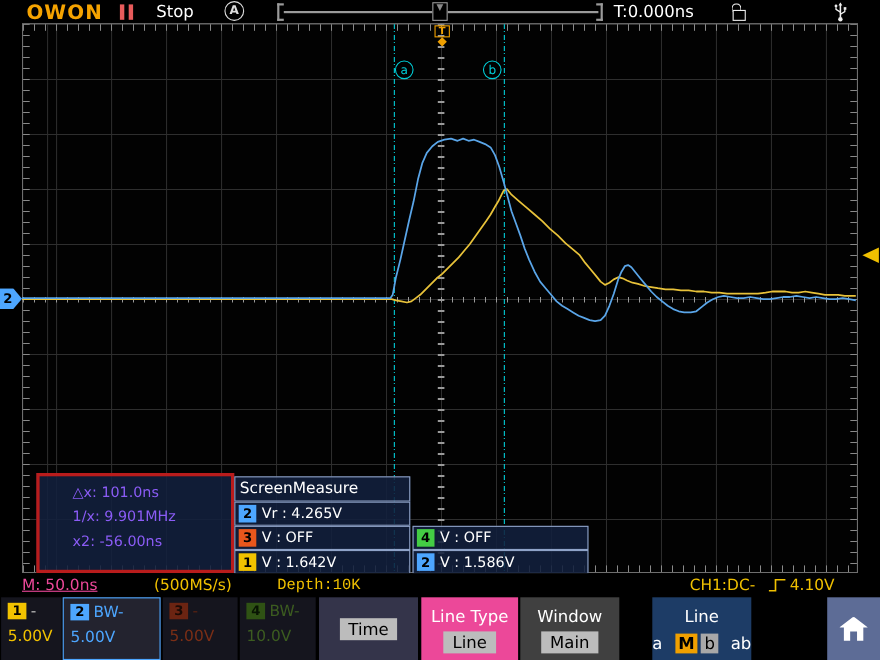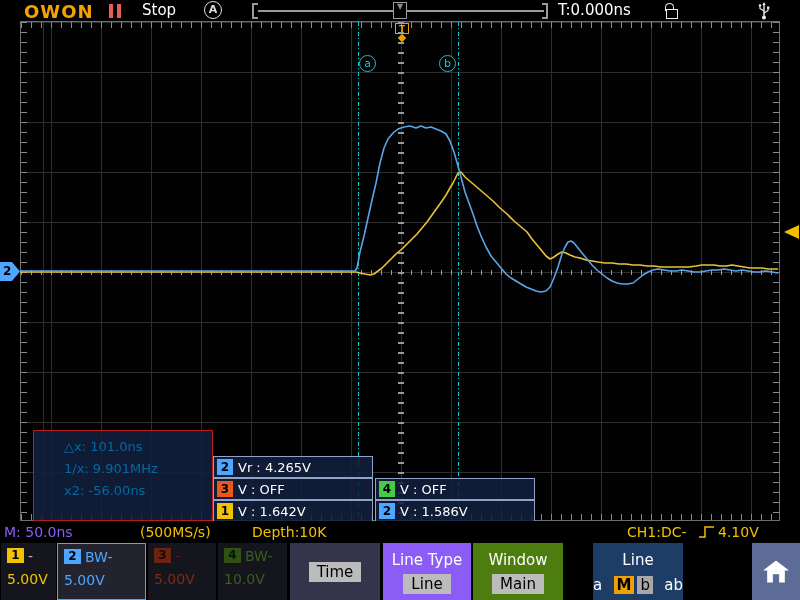--- a/index.html
+++ b/index.html
@@ -45,34 +45,34 @@
   .cursorlabel.a { left:338px; } .cursorlabel.b { left:418px; }
   .tmark { position:absolute; left:374px; top:1px; width:14px; height:11px; border:1px solid #f0a000; color:#f0a000; font-size:9px; font-weight:bold; text-align:center; line-height:10px; }
   .tmark-diamond { position:absolute; left:378px; top:13px; width:6px; height:6px; background:#f0a000; transform:rotate(45deg); }
 
   .ch2mark { position:absolute; left:0; top:262px; width:20px; height:19px; background:#4da6ff; clip-path:polygon(0 0,60% 0,100% 50%,60% 100%,0 100%); color:#000; font-weight:bold; font-size:12px; text-align:left; padding-left:3px; line-height:19px; }
   .trigarrow { position:absolute; left:784px; top:225px; width:0; height:0; border-top:7px solid transparent; border-bottom:7px solid transparent; border-right:15px solid #f0c000; }
 
   svg.traces { position:absolute; left:0; top:0; pointer-events:none; }
 
   
-  .cursorbox { position:absolute; left:33px; top:430px; width:180px; height:91px; background:rgba(18,32,62,0.88); border:1px solid #b91c1c; color:#0369a1; font-size:13px; }
+  .cursorbox { position:absolute; left:33px; top:430px; width:180px; height:91px; background:rgba(18,32,62,0.88); border:3px solid #b91c1c; color:#8b5cf6; font-size:13px; }
   .cursorbox div { padding-left:30px; line-height:22px; white-space:pre; }
   .sm-title { position:absolute; left:213px; top:433px; width:160px; height:23px; background:rgba(18,32,62,0.88); border:1px solid #8fa3c8; color:#fff; font-size:14px; line-height:21px; padding-left:4px; }
   .smrow { position:absolute; width:160px; height:22px; background:rgba(18,32,62,0.88); border:1px solid #8fa3c8; display:flex; align-items:center; gap:5px; padding-left:3px; color:#fff; font-size:13px; }
   .smrow .chip { width:16px; height:16px; color:#000; font-weight:bold; font-size:12px; text-align:center; line-height:16px; flex:0 0 16px; }
   .r1 { left:213px; top:456px; } .r2 { left:213px; top:478px; } .r3 { left:213px; top:500px; }
   .r4 { left:375px; top:478px; } .r5 { left:375px; top:500px; }
 
   
   .statusbar { position:absolute; left:0; top:521px; width:800px; height:22px; background:#000; font-size:14px; }
   .statusbar span { position:absolute; top:3px; }
-  .st-m { left:4px; color:#8b5cf6; }
+  .st-m { left:20px; color:#ec4899;text-decoration:underline; }
   .st-rate { left:140px; color:#f0c000; }
-  .st-depth { left:252px; color:#f0c000; }
+  .st-depth { left:252px; color:#f0c000;font-family:Liberation Mono, monospace; }
   .st-trig { left:627px; color:#f0c000; }
   .st-edge { left:698px; top:4px; }
   .st-level { left:718px; color:#f0c000; }
 
   
   .menubar { position:absolute; left:0; top:543px; width:800px; height:57px; background:#000; font-size:14px; }
   .cell { position:absolute; top:0; height:57px; }
   .chcell { background:#15151e; padding:4px 0 0 6px; }
   .chcell .row1 { display:flex; align-items:center; gap:4px; height:17px; }
   .chip2 { width:17px; height:15px; color:#000; font-weight:bold; font-size:12px; text-align:center; line-height:15px; }
@@ -80,22 +80,22 @@
   .c-ch1 { left:1px; width:55px; } .c-ch1 .suffix { color:#bbb; } .c-ch1 .scale { color:#f2c200; }
   .c-ch2 { left:57px; width:89px; background:#23232f; border:1px solid #4da6ff; }
   .c-ch2 .suffix { color:#4da6ff; } .c-ch2 .scale { color:#4da6ff; }
   .c-ch3 { left:148px; width:68px; } .c-ch3 .suffix { color:#5a2212; } .c-ch3 .scale { color:#7a2e16; }
   .c-ch4 { left:218px; width:69px; } .c-ch4 .suffix { color:#3c5c20; } .c-ch4 .scale { color:#3c5c20; }
   .c-time { left:290px; width:90px; background:#34344a; display:flex; align-items:center; justify-content:center; }
   .btn { background:#bcbcbc; color:#000; padding:1px 8px; font-size:15px; }
   .mcell { color:#fff; text-align:center; padding-top:8px; }
   .mcell .lbl { font-size:15px; }
   .mcell .val { margin-top:6px; }
-  .c-linetype { left:383px; width:88px; background:#8b5cf6; }
-  .c-window { left:473px; width:90px; background:#4d7c0f; }
+  .c-linetype { left:383px; width:88px; background:#ec4899; }
+  .c-window { left:473px; width:90px; background:#404040; }
   .c-line { left:565px; width:90px; background:#1d3c66;margin-left:28px; }
   .lineopts { margin-top:7px; display:flex; justify-content:center; align-items:center; gap:3px; font-size:15px; color:#fff; }
   .lineopts .opt-m { background:#f0a000; color:#000; font-weight:bold; padding:0 3px; }
   .lineopts .opt-b { background:#a8a8a8; color:#000; padding:0 3px; }
   .lineopts .sp { width:8px; }
   .c-source { left:658px; width:87px; background:#32324a; }
   .c-home { left:752px; width:48px; background:#5d6c96; display:flex; align-items:center; justify-content:center; }
   .home-icon { width:26px; height:22px; background:#fff; clip-path:polygon(50% 0,100% 45%,84% 45%,84% 100%,62% 100%,62% 62%,38% 62%,38% 100%,16% 100%,16% 45%,0 45%); }
 </style>
 </head>
@@ -155,20 +155,21 @@
 
   <div class="ch2mark">2</div>
   <div class="trigarrow"></div>
 
   <div class="cursorbox">
     <div style="padding-top:5px">△x: 101.0ns</div>
     <div>1/x: 9.901MHz</div>
     <div>x2: -56.00ns</div>
   </div>
 
+  <div class="sm-title">ScreenMeasure</div>
   <div class="smrow r1">
     <span class="chip" style="background: rgb(77, 166, 255);">2</span>
     <span>Vr : 4.265V</span>
   </div>
   <div class="smrow r2">
     <span class="chip" style="background: rgb(232, 87, 28);">3</span>
     <span>V : OFF</span>
   </div>
   <div class="smrow r3">
     <span class="chip" style="background: rgb(242, 194, 0);">1</span>

